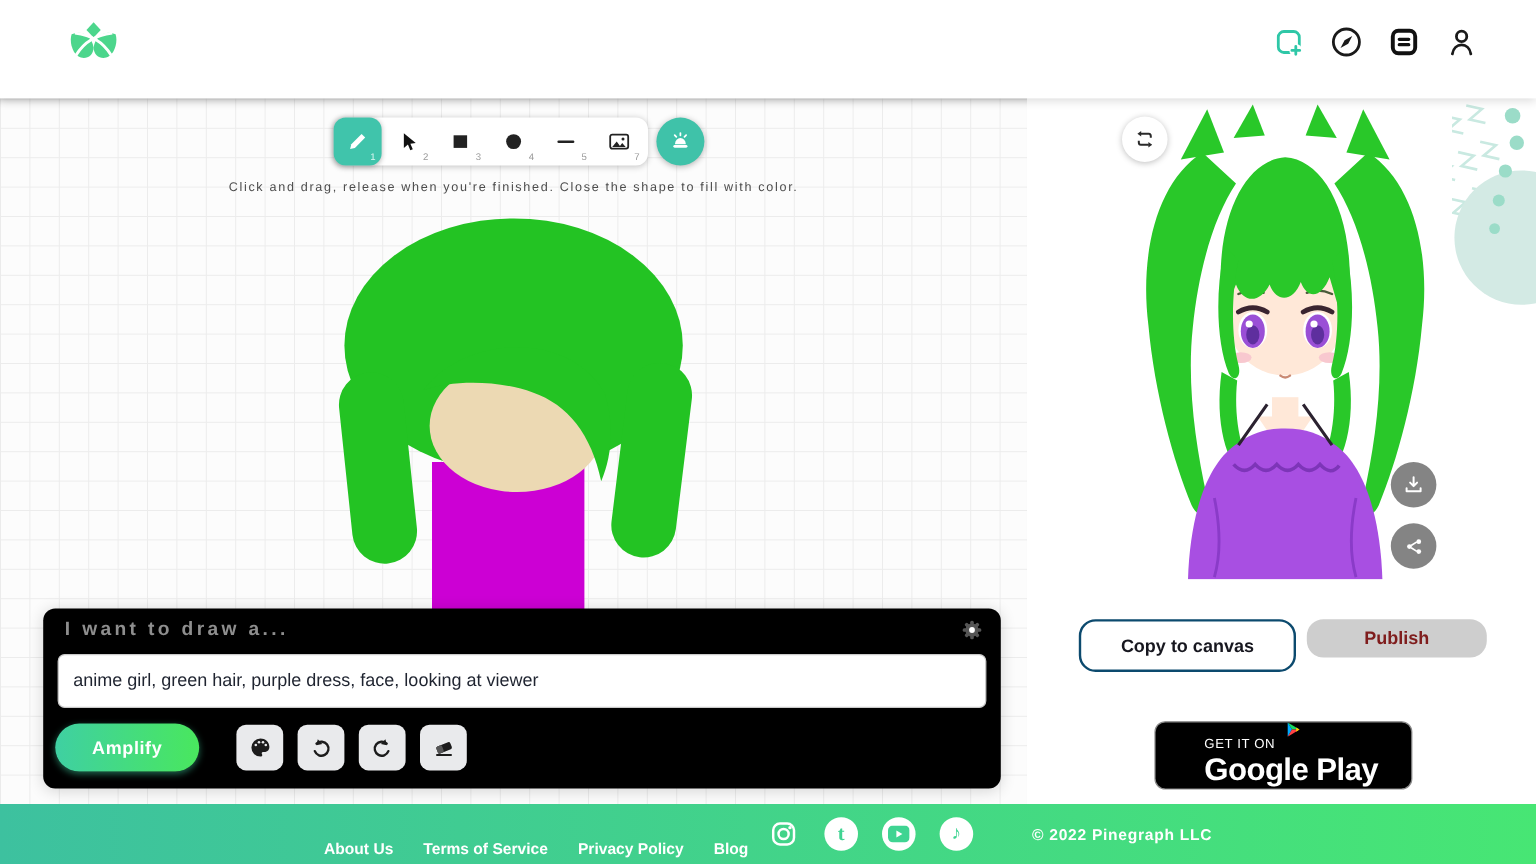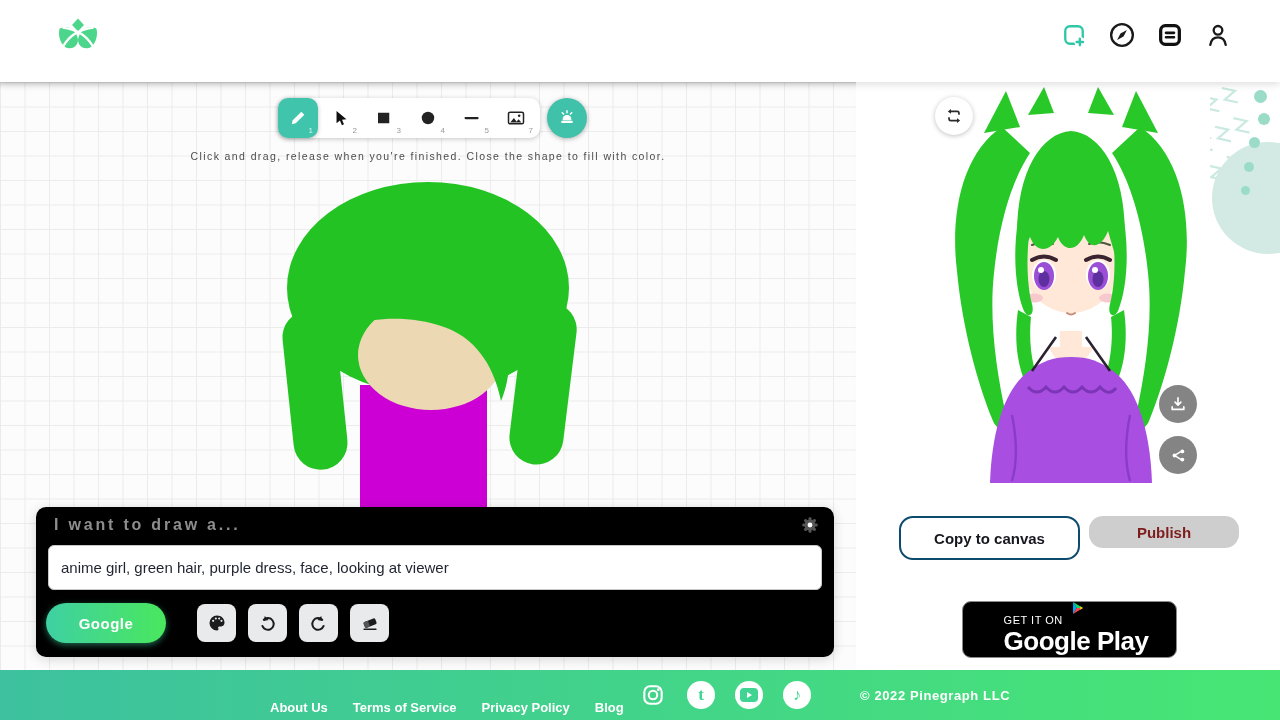--- a/index.html
+++ b/index.html
@@ -199,21 +199,21 @@
     <g transform="translate(12,12)" fill="#555">
       <rect x="-1.8" y="-9.3" width="3.6" height="18.6" rx="1.5"></rect>
       <rect x="-1.8" y="-9.3" width="3.6" height="18.6" rx="1.5" transform="rotate(45)"></rect>
       <rect x="-1.8" y="-9.3" width="3.6" height="18.6" rx="1.5" transform="rotate(90)"></rect>
       <rect x="-1.8" y="-9.3" width="3.6" height="18.6" rx="1.5" transform="rotate(135)"></rect>
       <circle r="6.6"></circle>
     </g>
     <circle cx="12" cy="12" r="2.9" fill="#fff"></circle>
   </svg>
   <input id="prompt-input" type="text" value="anime girl, green hair, purple dress, face, looking at viewer" style="">
-  <button id="amplify-btn">Google</button>
+  <button id="amplify-btn">Amplify</button>
 
   <button class="mini-btn" style="left:161px">
     <svg width="20" height="20" viewBox="0 0 24 24">
       <path d="M12 3a9 9 0 1 0 0 18c1.6 0 2.3-1.1 1.6-2.3-.6-1.1-.2-2.4 1.3-2.4h2a4.9 4.9 0 0 0 4.1-4.8C21 6.3 16.8 3 12 3z" fill="#1c1c1c"></path>
       <circle cx="7.4" cy="9.4" r="1.3" fill="#e9eaec"></circle>
       <circle cx="10.6" cy="6.6" r="1.3" fill="#e9eaec"></circle>
       <circle cx="14.6" cy="6.6" r="1.3" fill="#e9eaec"></circle>
       <circle cx="17.4" cy="9.4" r="1.3" fill="#e9eaec"></circle>
     </svg>
   </button>

